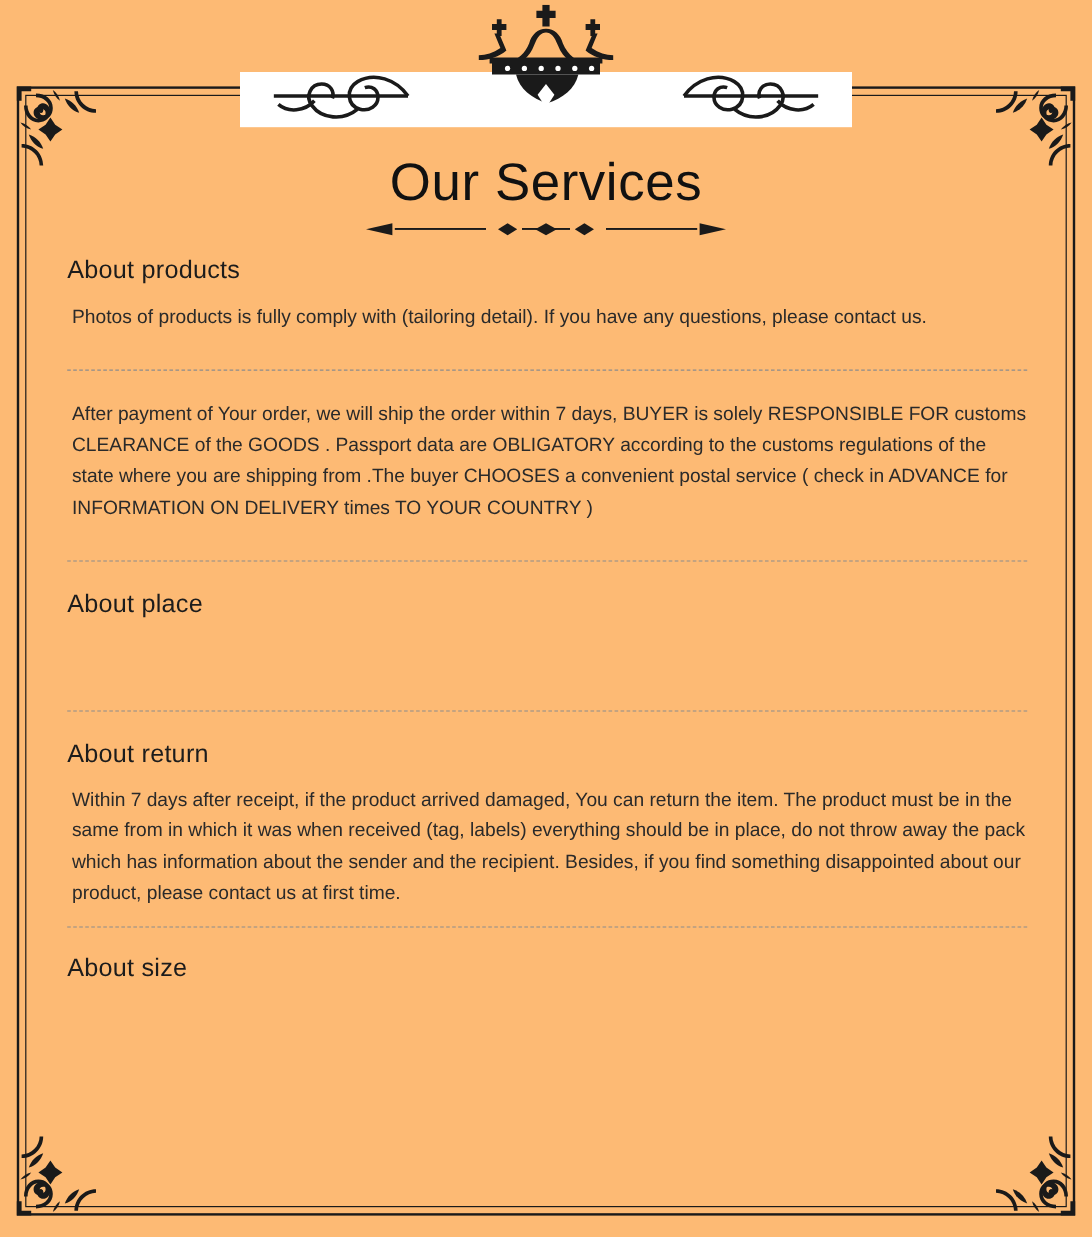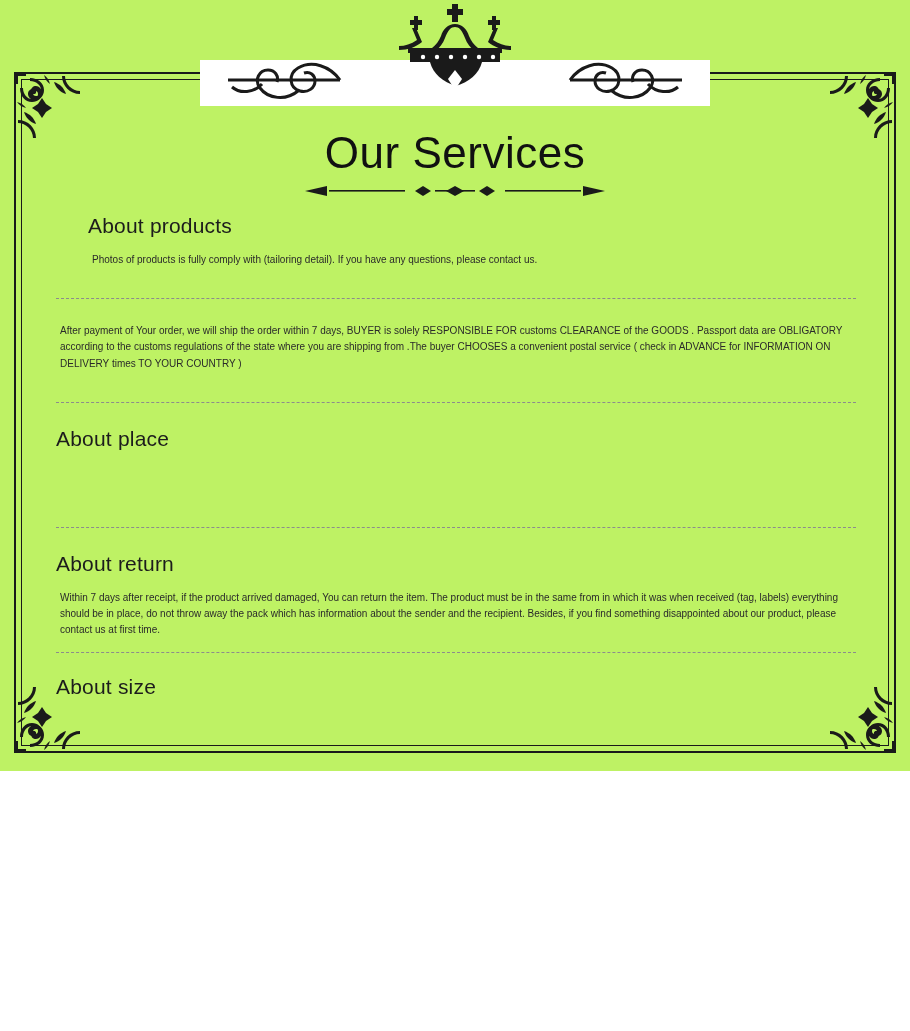--- a/index.html
+++ b/index.html
@@ -7,22 +7,22 @@
     padding: 0;
     background: #ffffff;
   }
   body {
     font-family: "Liberation Sans", sans-serif;
     color: #1a1a1a;
   }
   .page {
     position: relative;
     width: 910px;
-    height: 771px;
-    background: #bef264;
+    height: 1031px;
+    background: #fdba74;
     overflow: hidden;
     box-sizing: border-box;
   }
 
   
   .frame-outer {
     position: absolute;
     left: 14px;
     top: 72px;
     right: 14px;
@@ -119,35 +119,35 @@
   }
   .section { margin-bottom: 0; }
   .section-title {
     font-size: 21px;
     font-weight: 400;
     color: #1c1c1c;
     margin: 0 0 14px 0;
     letter-spacing: 0.2px;
   }
   .section-body {
-    font-size: 10px;
+    font-size: 16px;
     line-height: 1.62;
     color: #2a2a2a;
     margin: 0 0 0 4px;
     max-width: 800px;
   }
   .divider {
     border: none;
     border-top: 1px dashed #8c8c8c;
     margin: 0;
     height: 0;
   }
 
   
-  .s0 { padding-top: 2px; margin-left: 32px; }
+  .s0 { padding-top: 2px; }
   .sp-a { height: 30px; }
   .sp-b { height: 24px; }
   .sp-c { height: 30px; }
   .sp-d { height: 24px; }
   .sp-e { height: 62px; }
   .sp-f { height: 24px; }
   .sp-h { height: 22px; }
   .sp-i { height: 14px; }
 </style>
 </head>

